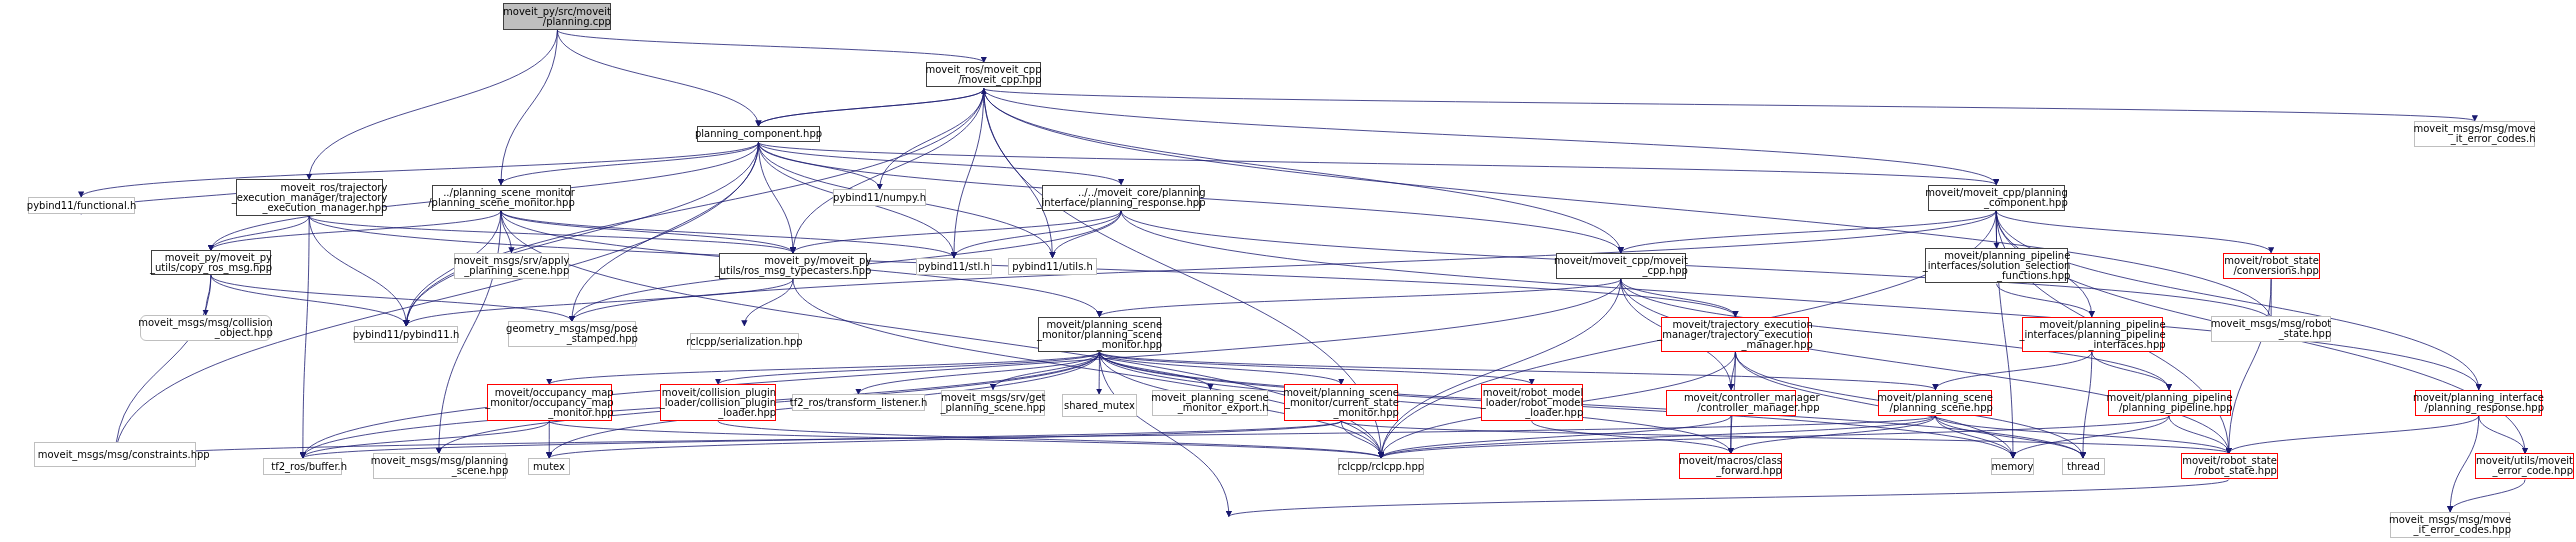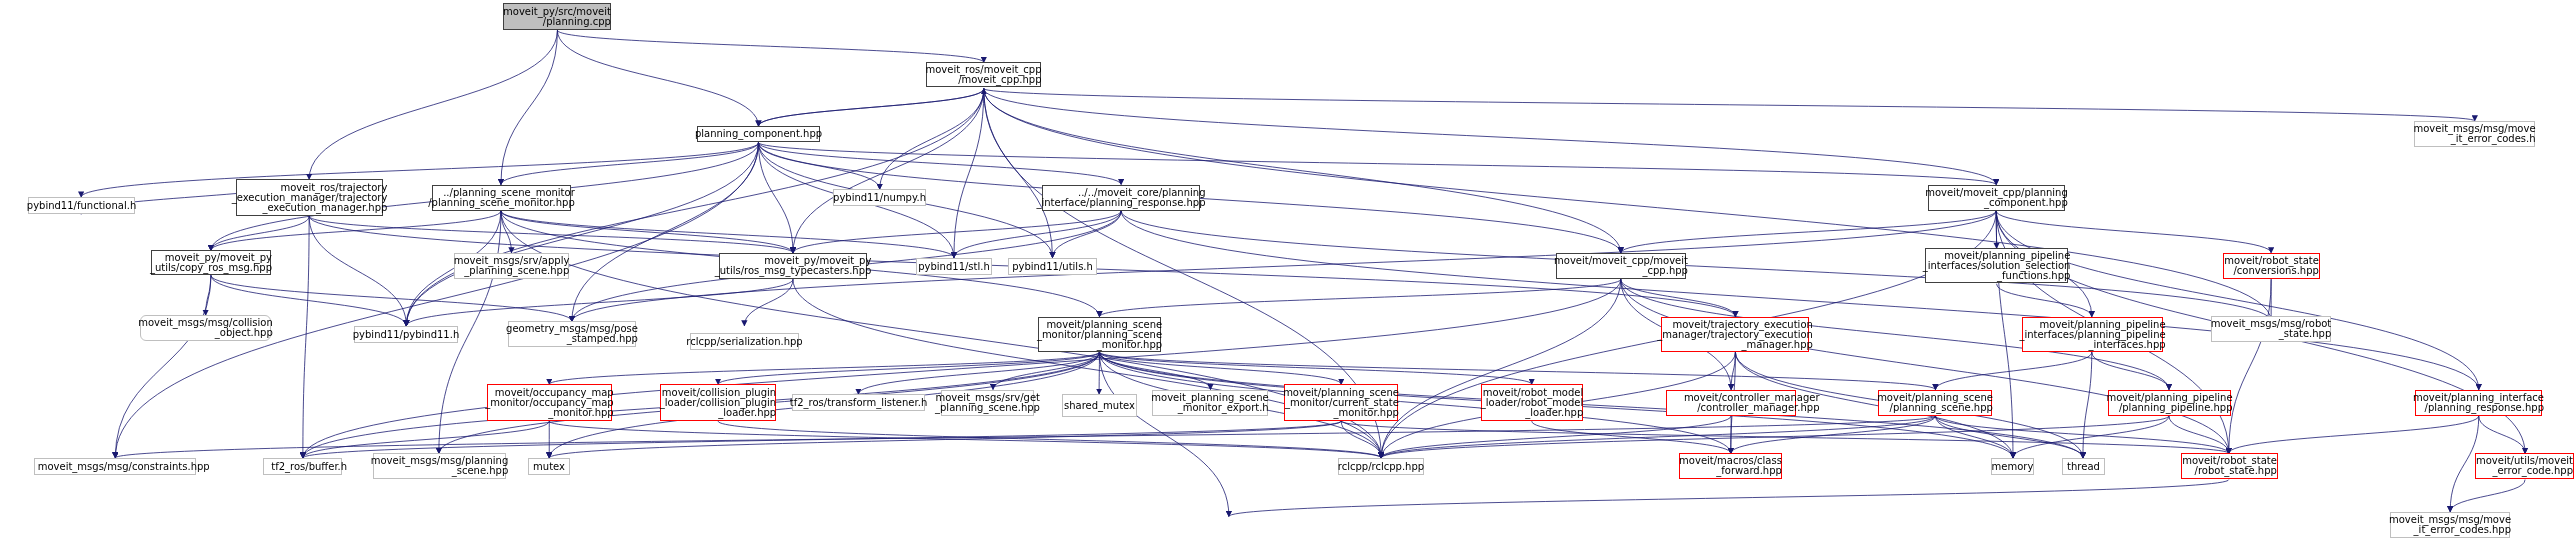--- a/index.html
+++ b/index.html
@@ -201,40 +201,40 @@
 _interfaces.hpp</div>
   <div class="node external" style="left: 2211px; top: 316px; width: 120px; height: 26px;">moveit_msgs/msg/robot
 _state.hpp</div>
   <div class="node incomplete" style="left: 487px; top: 384px; width: 125px; height: 37px;">moveit/occupancy_map
 _monitor/occupancy_map
 _monitor.hpp</div>
   <div class="node incomplete" style="left: 660px; top: 384px; width: 116px; height: 37px;">moveit/collision_plugin
 _loader/collision_plugin
 _loader.hpp</div>
   <div class="node external" style="left: 792px; top: 394px; width: 133px; height: 17px;">tf2_ros/transform_listener.h</div>
-  <div class="node external" style="left: 941px; top: 390px; width: 93px; height: 26px;">moveit_msgs/srv/get
+  <div class="node external" style="left: 941px; top: 390px; width: 104px; height: 26px;">moveit_msgs/srv/get
 _planning_scene.hpp</div>
   <div class="node external" style="left: 1062px; top: 394px; width: 75px; height: 23px;">shared_mutex</div>
   <div class="node external" style="left: 1152px; top: 390px; width: 116px; height: 26px;">moveit_planning_scene
 _monitor_export.h</div>
   <div class="node incomplete" style="left: 1284px; top: 384px; width: 114px; height: 37px;">moveit/planning_scene
 _monitor/current_state
 _monitor.hpp</div>
   <div class="node incomplete" style="left: 1481px; top: 384px; width: 102px; height: 37px;">moveit/robot_model
 _loader/robot_model
 _loader.hpp</div>
   <div class="node incomplete" style="left: 1666px; top: 390px; width: 130px; height: 26px; padding-left: 44px;">moveit/controller_manager
 /controller_manager.hpp</div>
   <div class="node incomplete" style="left: 1878px; top: 390px; width: 114px; height: 26px;">moveit/planning_scene
 /planning_scene.hpp</div>
   <div class="node incomplete" style="left: 2108px; top: 390px; width: 123px; height: 26px;">moveit/planning_pipeline
 /planning_pipeline.hpp</div>
   <div class="node incomplete" style="left: 2415px; top: 390px; width: 127px; height: 26px;">moveit/planning_interface
 /planning_response.hpp</div>
-  <div class="node external" style="left: 34px; top: 458px; width: 162px; height: 17px; padding-left: 20px;">moveit_msgs/msg/constraints.hpp</div>
+  <div class="node external" style="left: 34px; top: 442px; width: 162px; height: 25px; padding-left: 20px;">moveit_msgs/msg/constraints.hpp</div>
   <div class="node external" style="left: 263px; top: 458px; width: 79px; height: 17px; padding-left: 16px;">tf2_ros/buffer.h</div>
   <div class="node external" style="left: 373px; top: 453px; width: 133px; height: 26px;">moveit_msgs/msg/planning
 _scene.hpp</div>
   <div class="node external" style="left: 528px; top: 458px; width: 42px; height: 17px;">mutex</div>
   <div class="node external" style="left: 1338px; top: 458px; width: 86px; height: 17px;">rclcpp/rclcpp.hpp</div>
   <div class="node incomplete" style="left: 1679px; top: 453px; width: 103px; height: 26px;">moveit/macros/class
 _forward.hpp</div>
   <div class="node external" style="left: 1991px; top: 458px; width: 43px; height: 17px;">memory</div>
   <div class="node external" style="left: 2062px; top: 458px; width: 43px; height: 17px;">thread</div>
   <div class="node incomplete" style="left: 2181px; top: 453px; width: 97px; height: 26px;">moveit/robot_state

